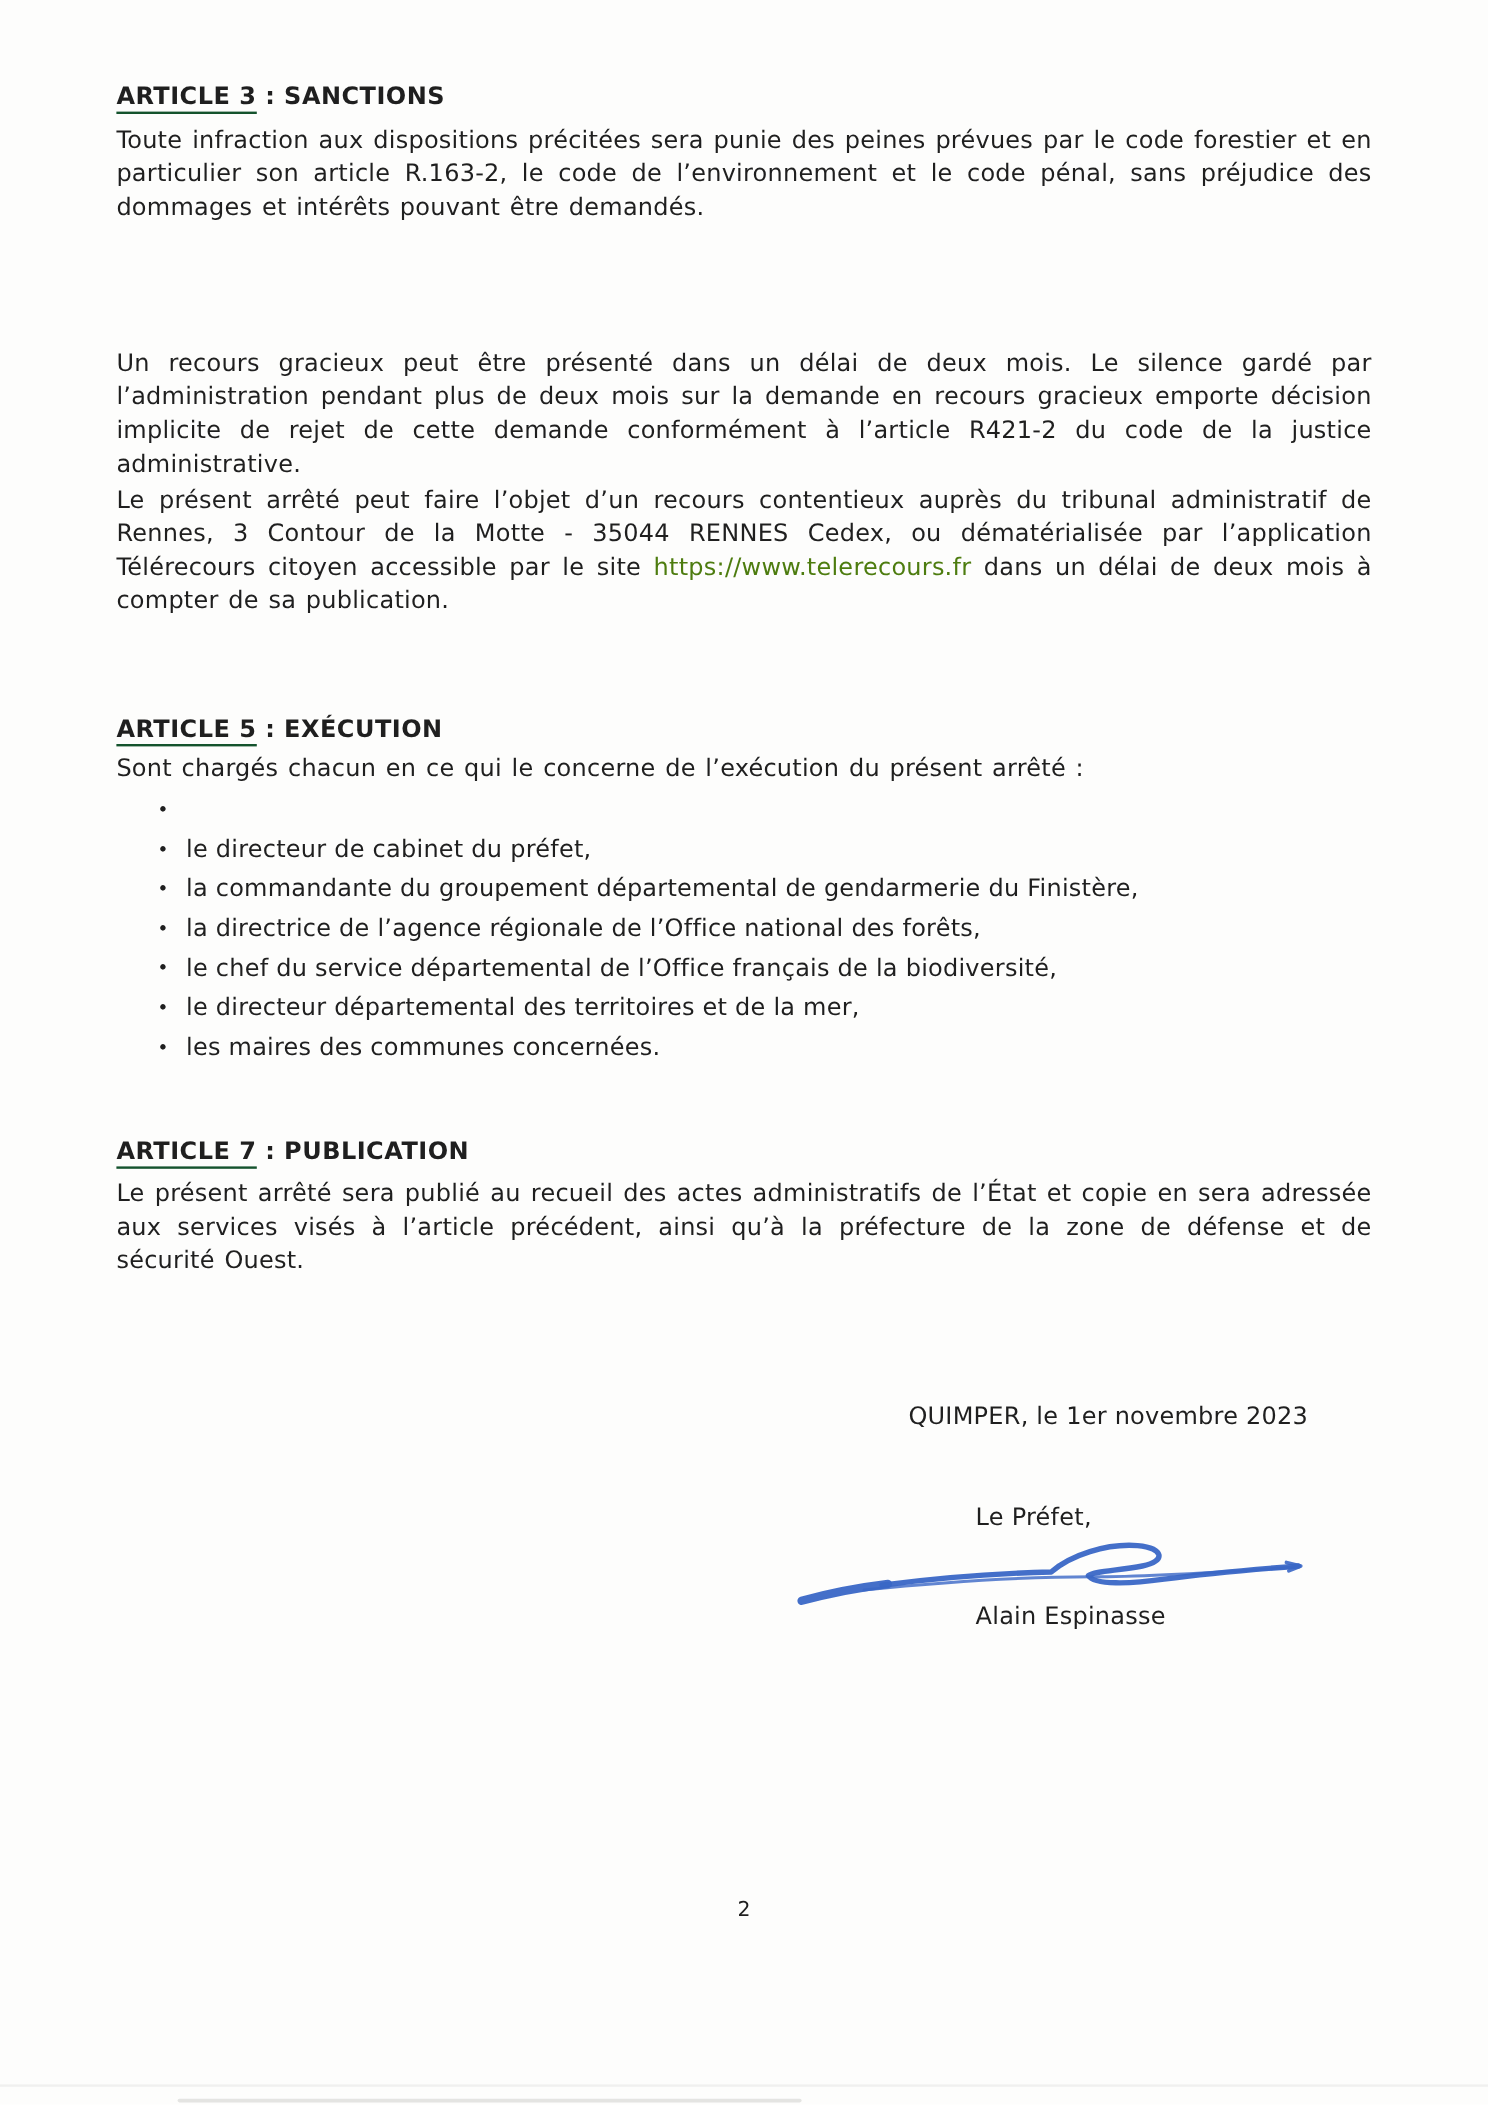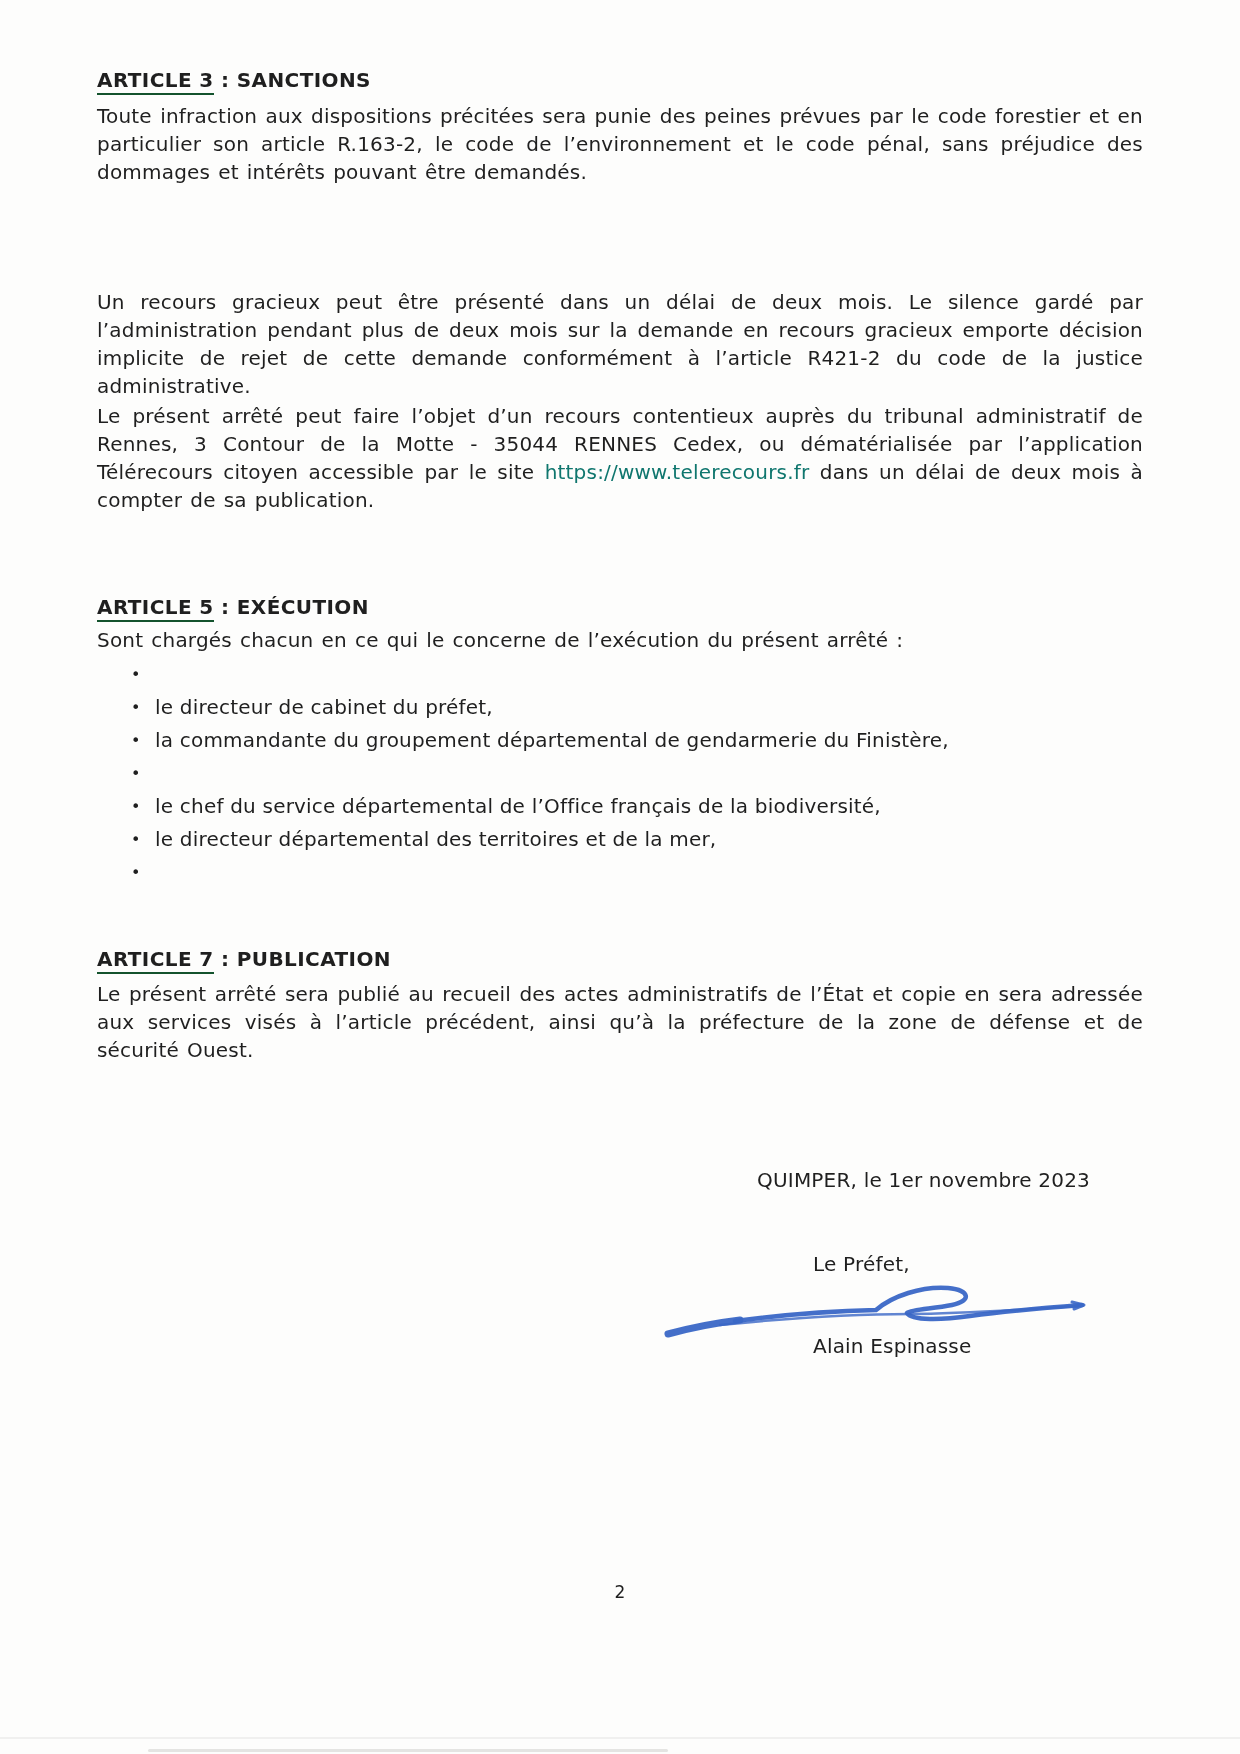--- a/index.html
+++ b/index.html
@@ -16,21 +16,21 @@
     font-size:20px; font-weight:700; letter-spacing:0.4px;
     white-space:nowrap;
   }
   .heading .num { border-bottom:2px solid #14532d; padding-bottom:1px; }
   .para {
     position:absolute; left:97px; width:1046px;
     font-size:20px; line-height:28px;
     text-align:justify; letter-spacing:0.2px; word-spacing:1.5px;
   }
   .single-line { text-align:left; }
-  .link { color:#0f766e; text-decoration:none; cursor:pointer; }
+  .link { color:#4d7c0f; text-decoration:none; cursor:pointer; }
   .bullets {
     position:absolute; left:97px; top:658px; width:1046px;
     font-size:20px; letter-spacing:0.2px;
     list-style:none; margin:0; padding:0;
   }
   .bullets li { display:flex; line-height:33px; }
   .bullets .dot {
     width:58px; padding-left:34px; box-sizing:border-box;
     font-size:16px; flex:0 0 auto;
   }
@@ -78,31 +78,33 @@
     <li>
         <span class="dot">•</span>
         <span>le directeur de cabinet du préfet,</span>
       </li>
     <li>
         <span class="dot">•</span>
         <span>la commandante du groupement départemental de gendarmerie du Finistère,</span>
       </li>
     <li>
         <span class="dot">•</span>
+        <span>la directrice de l’agence régionale de l’Office national des forêts,</span>
       </li>
     <li>
         <span class="dot">•</span>
         <span>le chef du service départemental de l’Office français de la biodiversité,</span>
       </li>
     <li>
         <span class="dot">•</span>
         <span>le directeur départemental des territoires et de la mer,</span>
       </li>
     <li>
         <span class="dot">•</span>
+        <span>les maires des communes concernées.</span>
       </li>
   </ul>
 
   <div class="heading" id="a7-heading">
     <span class="num">ARTICLE 7</span><span> : </span><span>PUBLICATION</span>
   </div>
   <div class="para" id="a7-para">Le présent arrêté sera publié au recueil des actes administratifs de l’État et copie en sera adressée aux services visés à l’article précédent, ainsi qu’à la préfecture de la zone de défense et de sécurité Ouest.</div>
 
   <div class="sig-block-text date-line">QUIMPER, le 1er novembre 2023</div>
   <div class="sig-block-text role-line">Le Préfet,</div>

